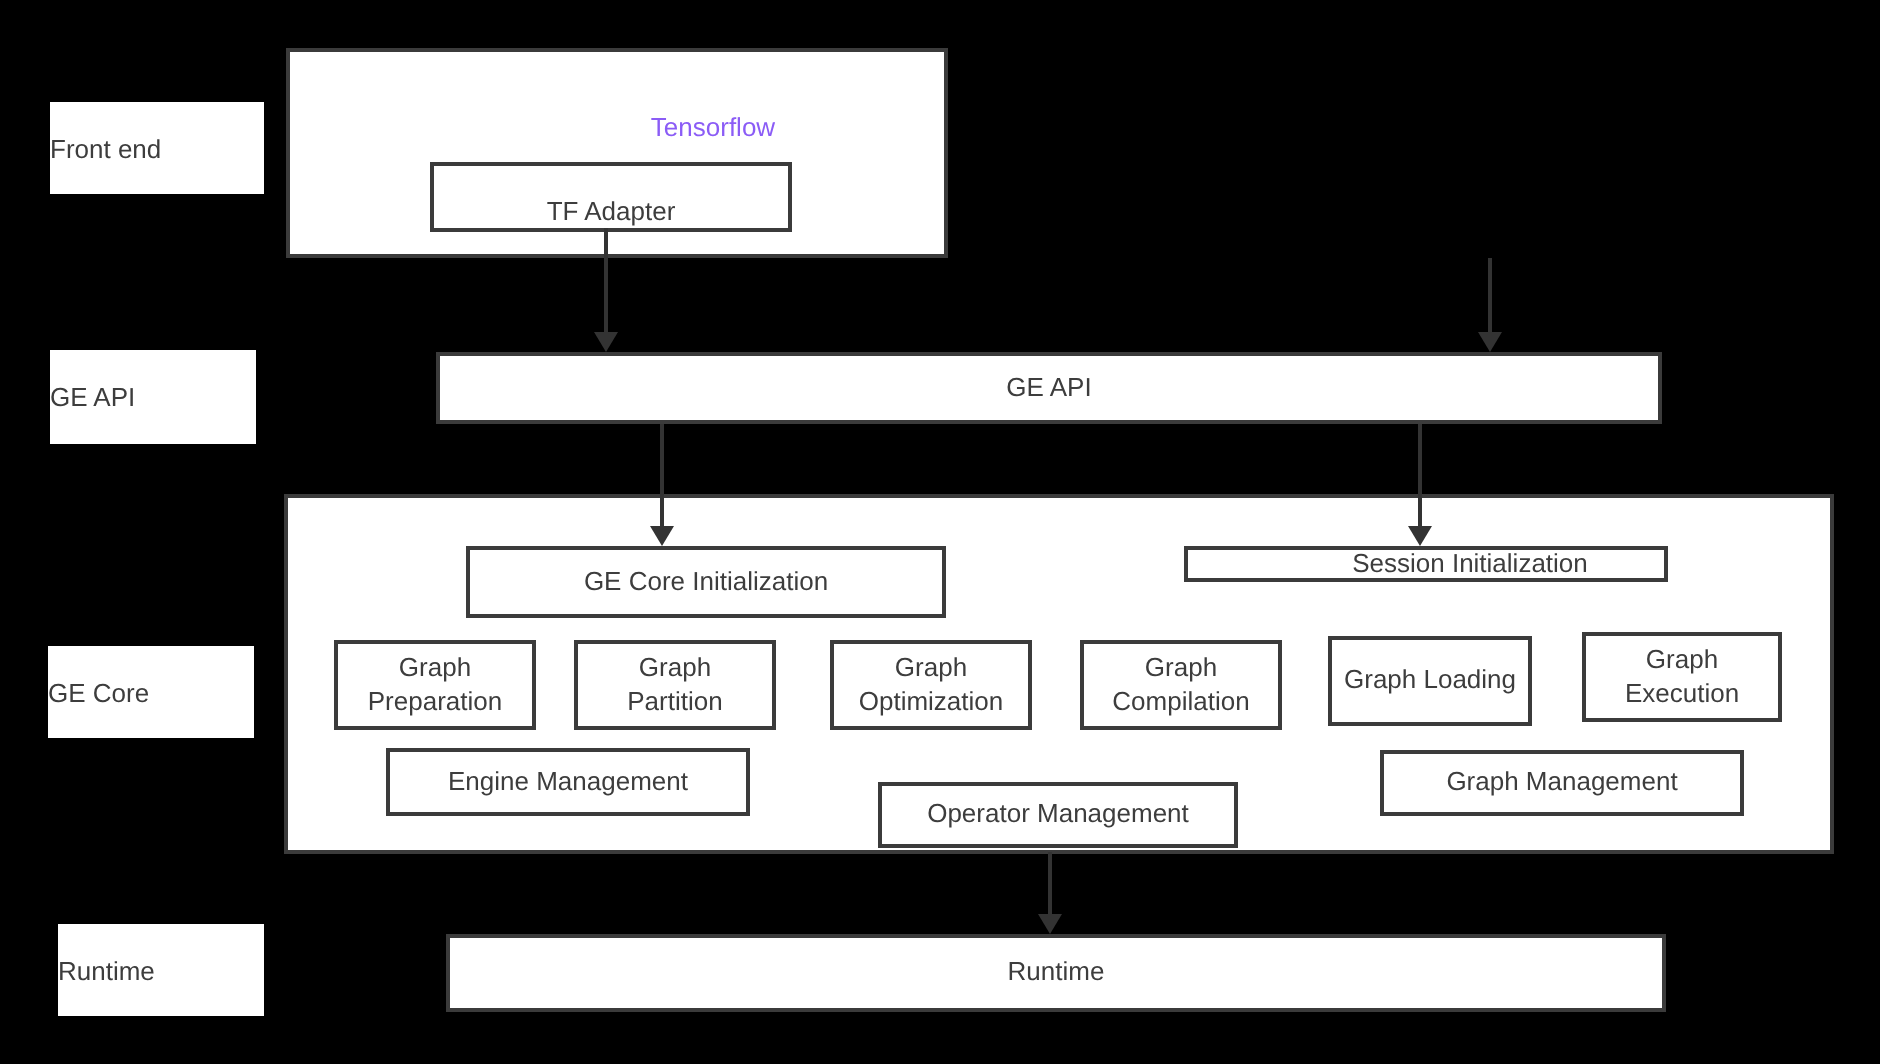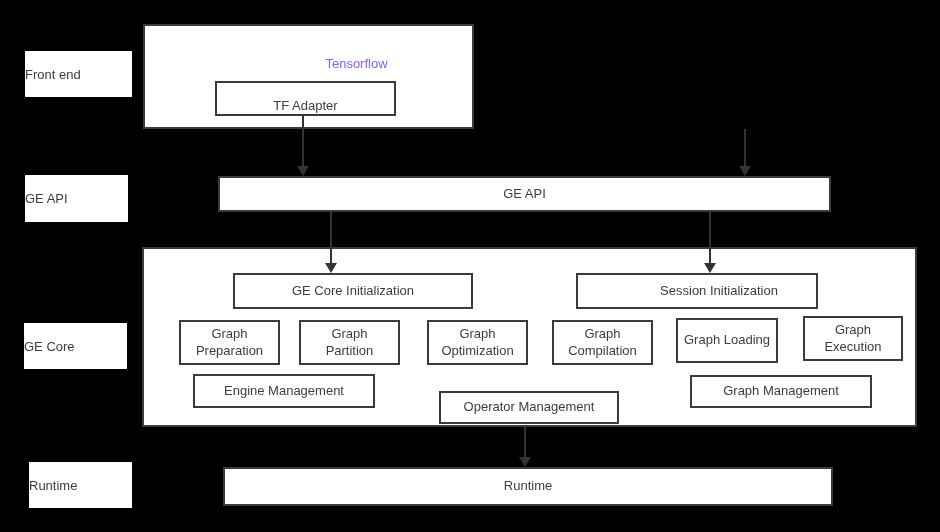--- a/index.html
+++ b/index.html
@@ -29,21 +29,21 @@
     color: #3d3d3d;
   }
   .container-node {
     background: #ffffff;
     border: 2px solid #3b3b3b;
   }
   .tf-title {
     position: absolute; left: 1px; top: 30px; width: 100%;
     text-align: center; color: #8b5cf6; margin-left: 47px;
   }
-  .module { padding: 0 6px; margin-left: 12px; }
+  .module { padding: 0 6px; }
   .arrow { position: absolute; width: 12px; }
   .arrow .shaft {
     position: absolute; left: 5px; top: 0; bottom: 9px; width: 2px;
     background: #333333;
   }
   .arrow .head {
     position: absolute; left: 0; bottom: 0; width: 0; height: 0;
     border-left: 6px solid transparent;
     border-right: 6px solid transparent;
     border-top: 10px solid #333333;
@@ -77,21 +77,21 @@
 
   <div class="abs node" style="left:218px; top:176px; width:613px; height:36px;">
     <span>GE API</span>
   </div>
 
   <div class="abs container-node" style="left:142px; top:247px; width:775px; height:180px;"></div>
 
   <div class="abs node" style="left:213px; top:273px; width:240px; height:36px;margin-left:20px;">
     <span>GE Core Initialization</span>
   </div>
-  <div class="abs node" style="left:576px; top:273px; width:242px; height:36px;padding-left:44px;">
+  <div class="abs node" style="left:592px; top:273px; width:242px; height:18px;padding-left:44px;">
     <span>Session Initialization</span>
   </div>
 
   <div class="abs node module" style="left:167px; top:320px; width:101px; height:45px;">
     <span>Graph Preparation</span>
   </div>
   <div class="abs node module" style="left:287px; top:320px; width:101px; height:45px;">
     <span>Graph Partition</span>
   </div>
   <div class="abs node module" style="left:415px; top:320px; width:101px; height:45px;">

